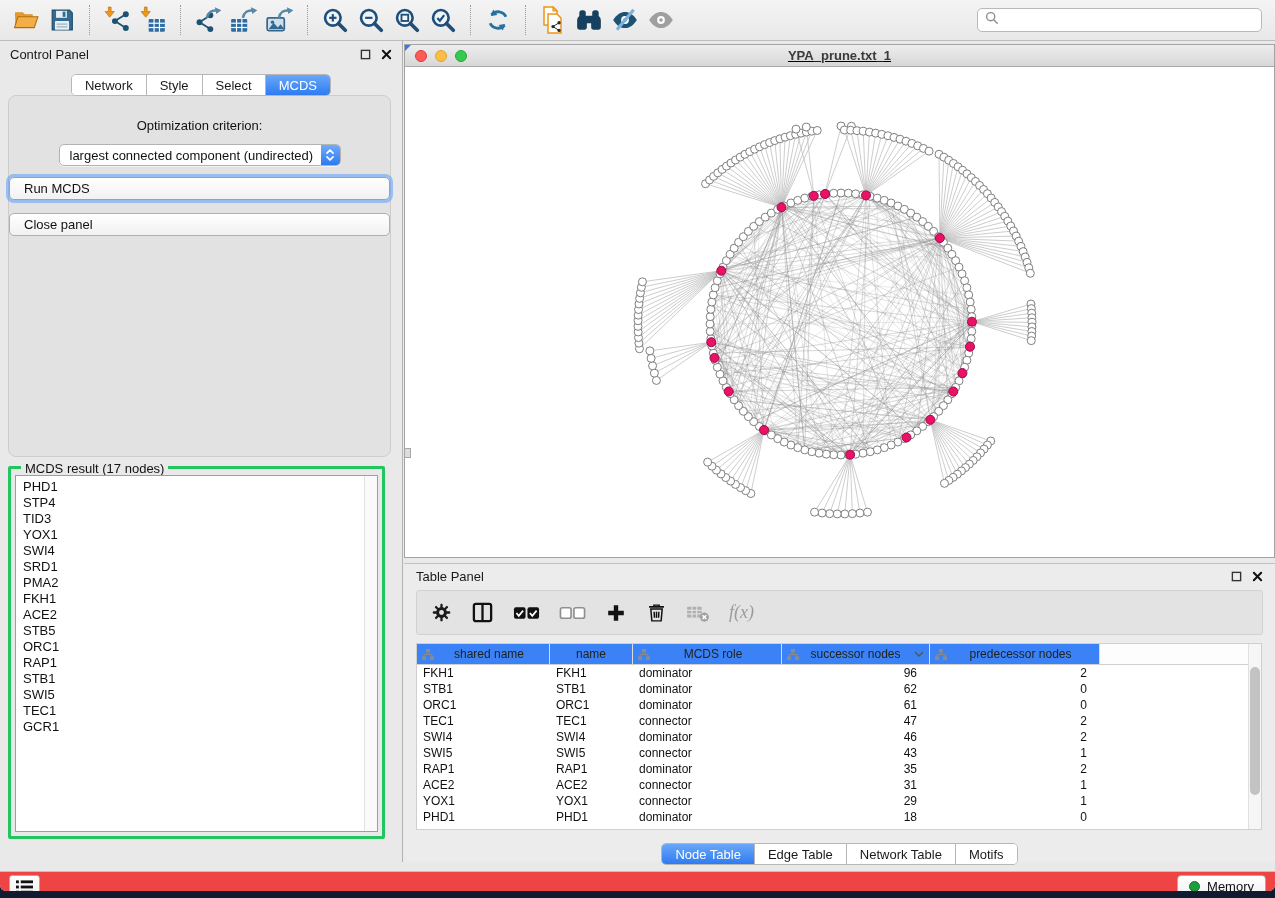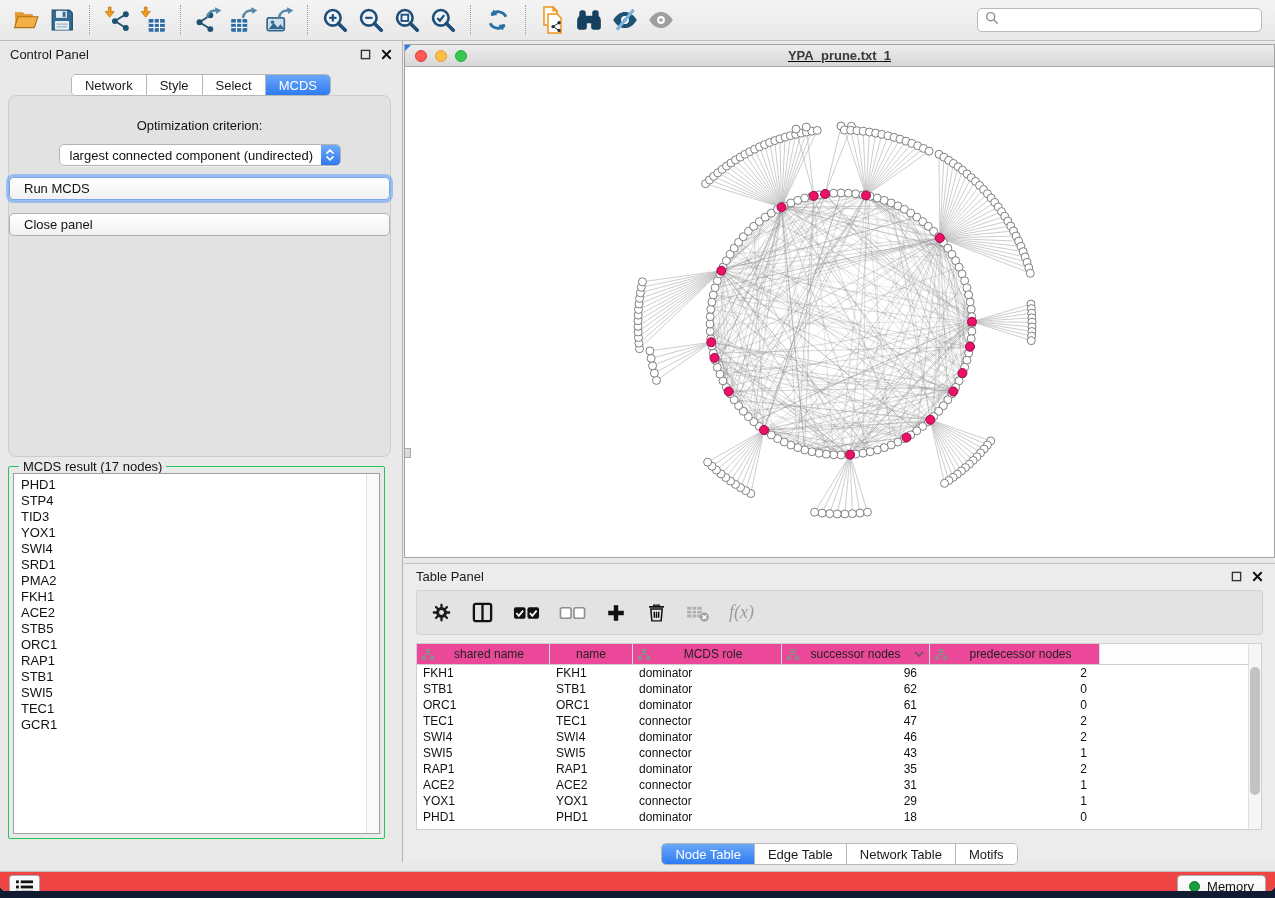--- a/index.html
+++ b/index.html
@@ -29,21 +29,21 @@
   .ctrl-tabs-row { position:absolute; top:33px; left:0; right:0; display:flex; justify-content:center; z-index:2; }
 
   .options-box { position:absolute; left:8px; right:11px; top:54px; height:362px; background:#e2e2e2; border:1px solid #cdcdcd; border-radius:8px; }
   .opt-label { text-align:center; margin-top:22px; font-size:13px; color:#111; }
   .popup { width:282px; height:22px; margin:11px auto 0; background:#fff; border:1px solid #b3b3b3; border-radius:5px; position:relative; display:flex; align-items:center; padding:0 24px 0 10px; font-size:13px; color:#111; box-shadow:0 1px 0 rgba(255,255,255,.6); }
   .popup .stepper { position:absolute; right:0; top:0; bottom:0; width:19px; background:linear-gradient(#70abfb,#2d7af0); border-radius:0 4px 4px 0; display:flex; align-items:center; justify-content:center; }
   .btn-row { display:flex; justify-content:center; gap:13px; margin-top:11px;flex-direction:column; }
   .btn { height:23px; padding:0 14px; background:linear-gradient(#ffffff,#f1f1f1); border:1px solid #b0b0b0; border-radius:5px; font:13px "Liberation Sans",sans-serif; color:#111; display:flex; align-items:center; }
   .btn.focus-ring { box-shadow:0 0 0 3px rgba(92,156,250,.55); border-color:#7aa6ee; }
 
-  .mcds-fieldset { position:absolute; left:8px; right:17px; top:425px; height:373px; border:1px solid #22c55e; border-radius:2px; }
+  .mcds-fieldset { position:absolute; left:8px; right:17px; top:425px; height:373px; border:3px solid #22c55e; border-radius:2px; }
   .mcds-legend { position:absolute; top:-8px; left:10px; background:#e9e9e9; padding:0 4px; font-size:13px; color:#111; }
   .mcds-list { position:absolute; left:4px; right:4px; top:6px; bottom:4px; background:#fff; border:1px solid #9e9e9e; overflow:hidden; }
   .mcds-scroll { position:absolute; right:0; top:0; bottom:0; width:13px; background:#fafafa; border-left:1px solid #e3e3e3; }
   .mcds-items { padding:3px 0 0 7px; font-size:13px; line-height:16px; color:#111; }
 
   
   .right-region { position:absolute; left:404px; top:41px; right:0; bottom:29px; background:#e9e9e9; }
 
   .network-window { position:absolute; left:0; top:3px; right:0; height:514px; border:1px solid #a3a3a3; background:#0f766e;text-decoration:underline; }
   .titlebar { height:22px; background:linear-gradient(#ededed,#d7d7d7); border-bottom:1px solid #a8a8a8; position:relative; display:flex; align-items:center; }
@@ -60,21 +60,21 @@
   
   .table-panel { position:absolute; left:0; right:0; top:522px; bottom:0; background:#ececec; border-top:1px solid #c2c2c2; }
   .tp-head { height:25px; display:flex; align-items:center; padding:0 12px; font-size:13px; color:#1a1a1a; }
   .tp-head .spacer { flex:1; }
   .tp-toolbar { margin:1px 12px 0 12px; height:45px; background:#e3e3e3; border:1px solid #d2d2d2; border-radius:3px; display:flex; align-items:center; padding:0 14px; gap:19px; }
   .tpt-btn { display:flex; align-items:center; justify-content:center; }
   .fx-label { font-family:"Liberation Serif",serif; font-style:italic; font-size:18px; color:#9b9b9b; }
 
   .table-wrap { position:absolute; left:12px; right:13px; top:79px; height:187px; background:#fff; border:1px solid #cfcfcf; overflow:hidden; }
   .thead { position:absolute; left:0; right:13px; top:0; height:21px; display:flex; border-bottom:1px solid #cfcfcf; }
-  .th { background:#ec4899; border-right:1px solid #dcdcdc; display:flex; align-items:center; padding:0 5px; font-size:12px; color:#222; position:relative; }
+  .th { background:#3b82f6; border-right:1px solid #dcdcdc; display:flex; align-items:center; padding:0 5px; font-size:12px; color:#222; position:relative; }
   .th .th-label { flex:1; text-align:center; }
   .th-fill { flex:1; background:#fdfdfd; }
   .tbody { position:absolute; left:0; right:13px; top:21px; bottom:0; }
   .tr { display:flex; height:16px; line-height:16px; font-size:12px; color:#111; }
   .td { padding:0 6px; white-space:nowrap; overflow:hidden; }
   .td.num { text-align:right; padding-right:13px; }
   .v-scroll { position:absolute; right:0; top:0; bottom:0; width:13px; background:#f6f6f6; border-left:1px solid #e0e0e0; }
   .v-thumb { position:absolute; left:1px; right:1px; top:23px; height:128px; background:#c3c3c3; border-radius:5px; }
 
   .tp-tabs-row { position:absolute; left:0; right:0; top:279px; display:flex; justify-content:center; }

